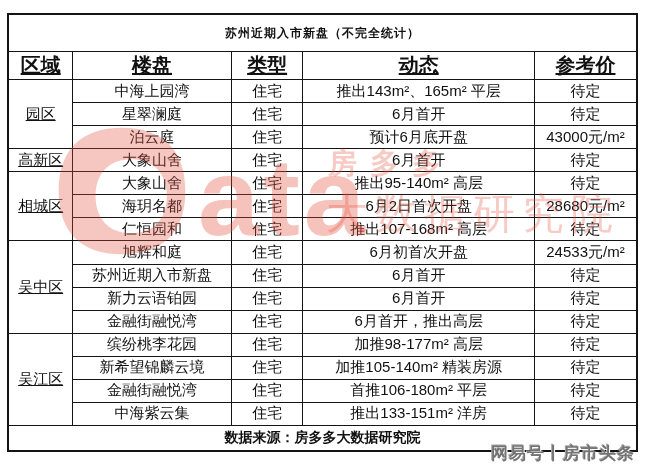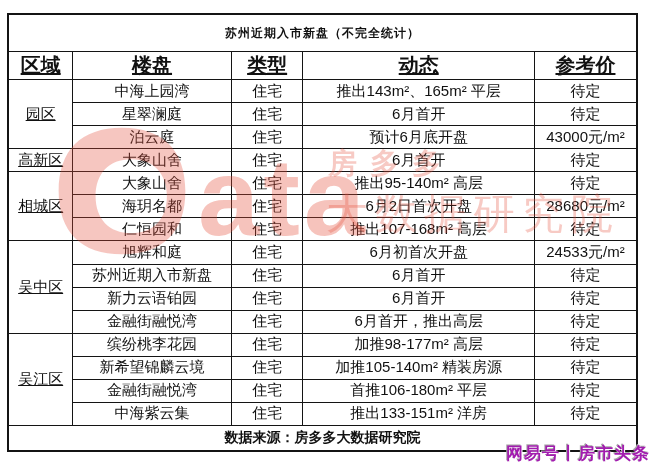--- a/index.html
+++ b/index.html
@@ -51,23 +51,23 @@
     font-size:29px;font-weight:bold;letter-spacing:13px;
     color:rgba(228,78,58,0.30);
   }
   .wm-subtitle{
     position:absolute;left:326px;top:186px;
     font-size:42px;font-weight:normal;letter-spacing:7px;
     color:rgba(228,78,58,0.30);
   }
   
   .corner-wm{
-    position:absolute;right:0;bottom:5px;z-index:6;
+    position:absolute;right:15px;bottom:5px;z-index:6;
     font-size:17px;font-weight:bold;letter-spacing:1px;
-    color:#a21caf;
+    color:#737373;
     text-shadow:1px 1px 0 #ffffff,-1px -1px 0 #a8a8a8;
     pointer-events:none;
     margin-top:20px;
   }
 </style>
 </head>
 <body>
 
 <div class="table-wrap">
   <table class="main">

